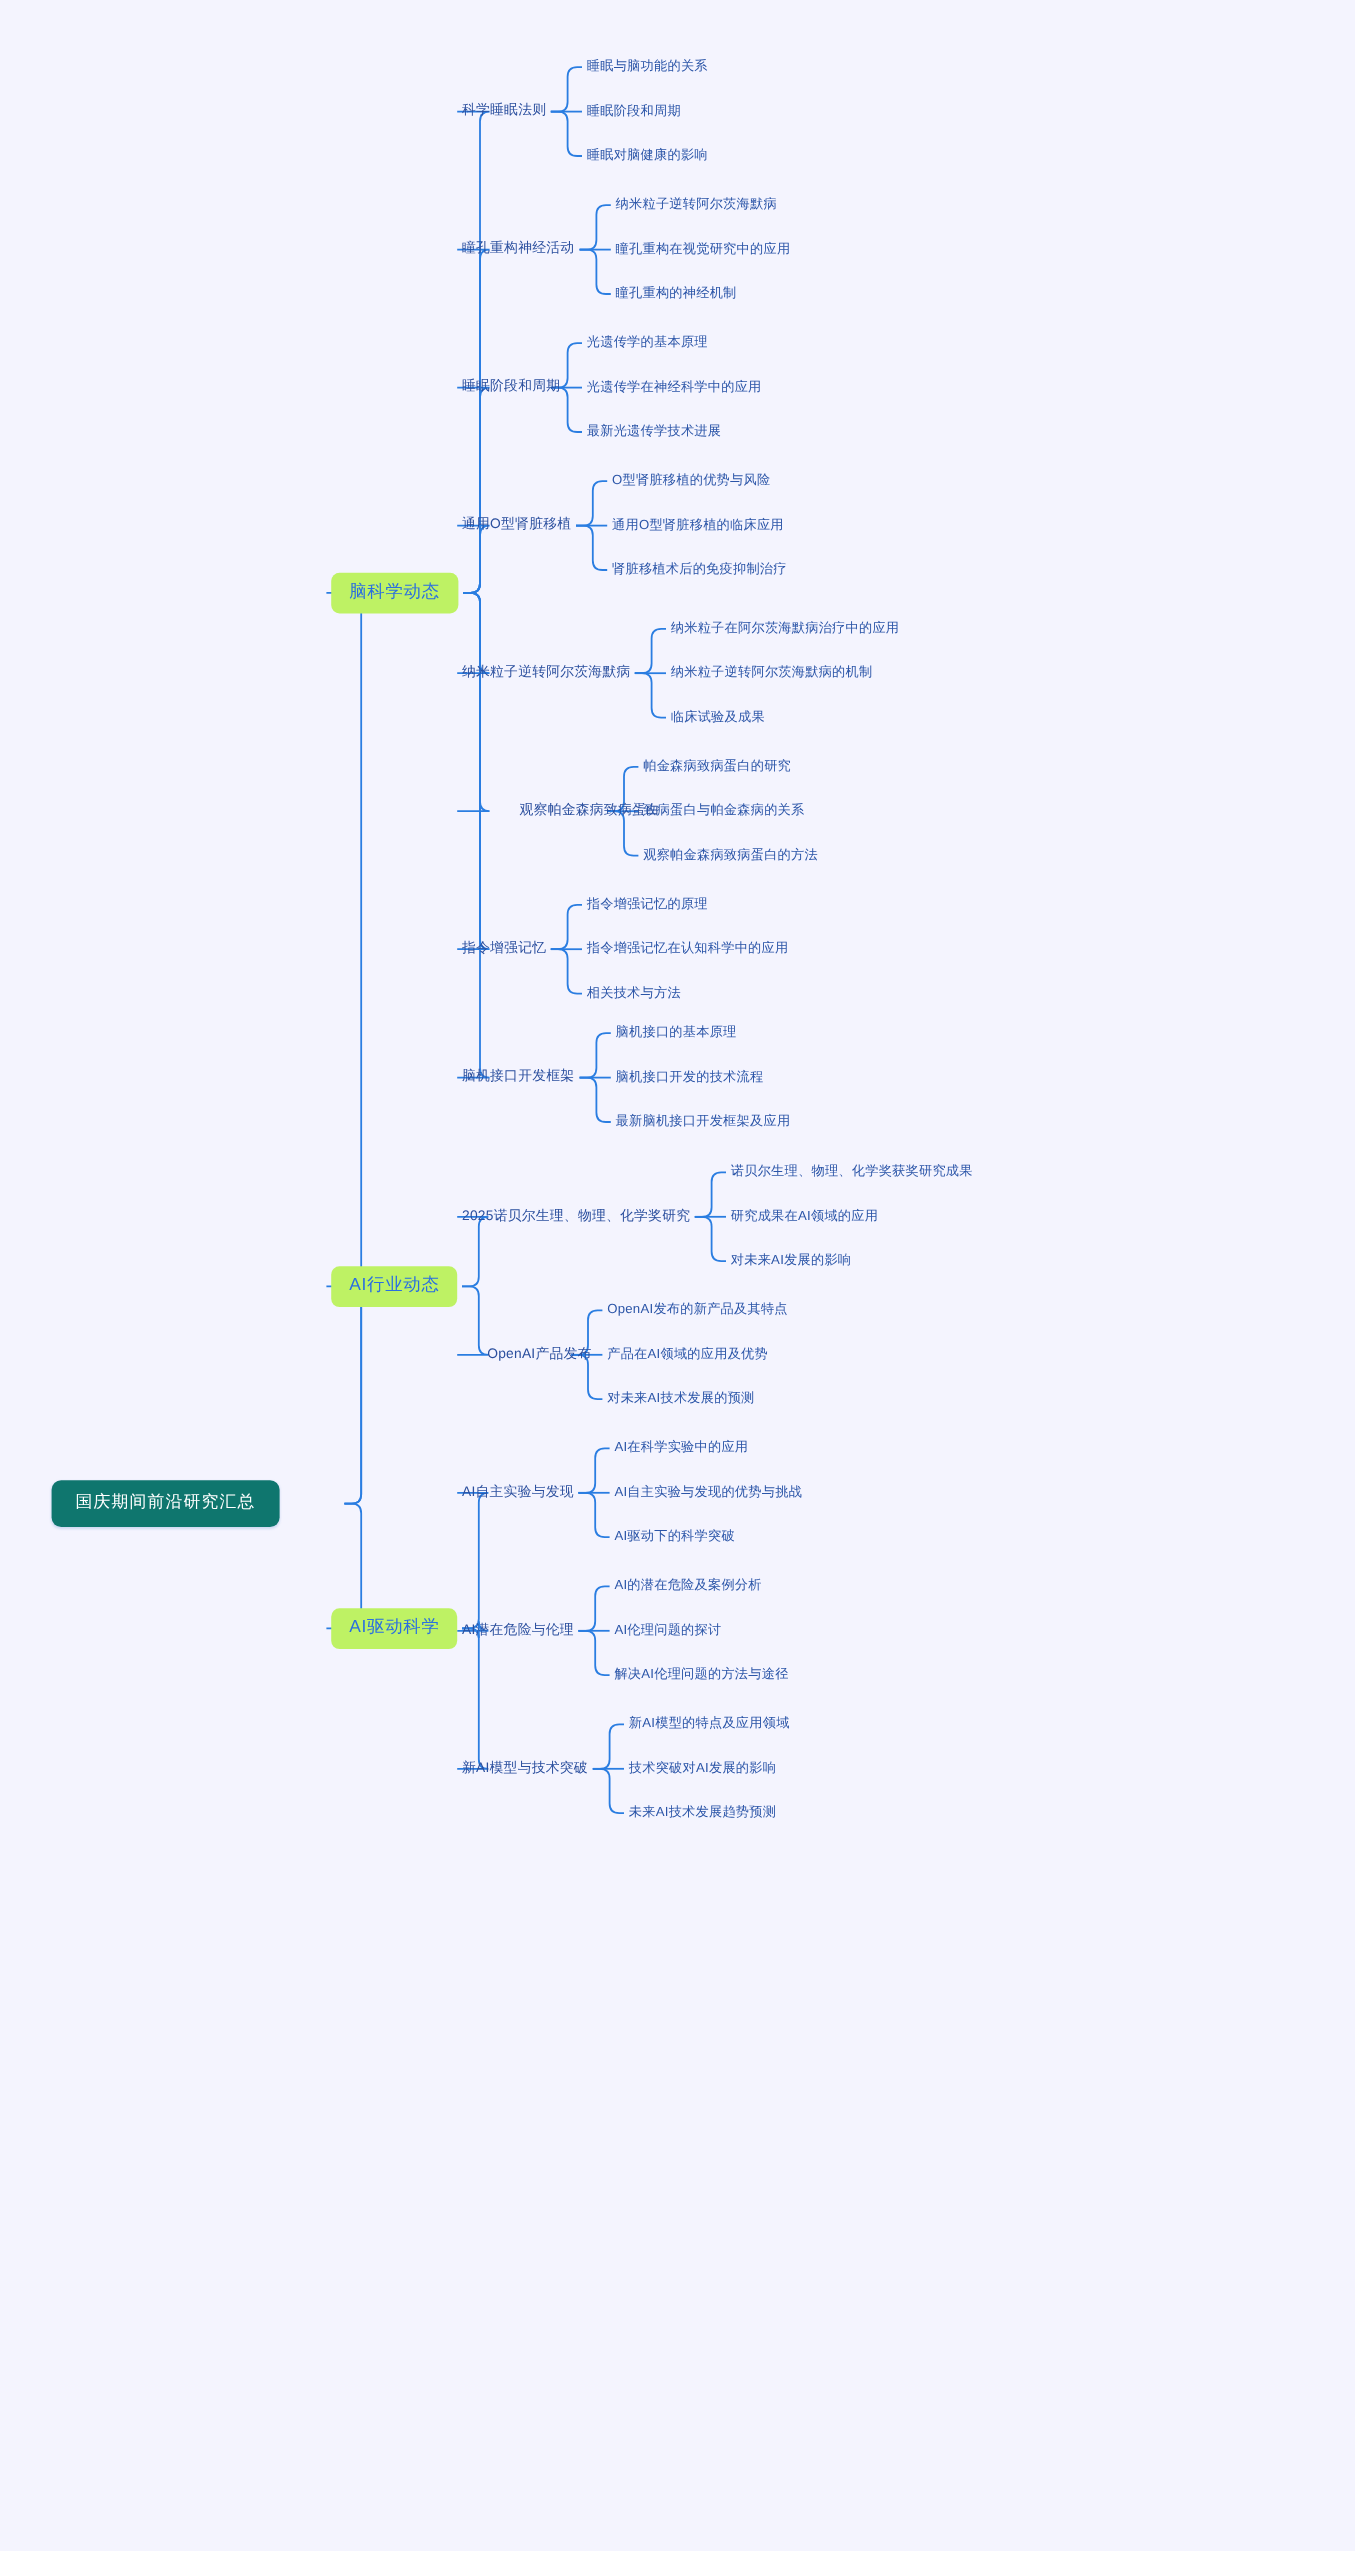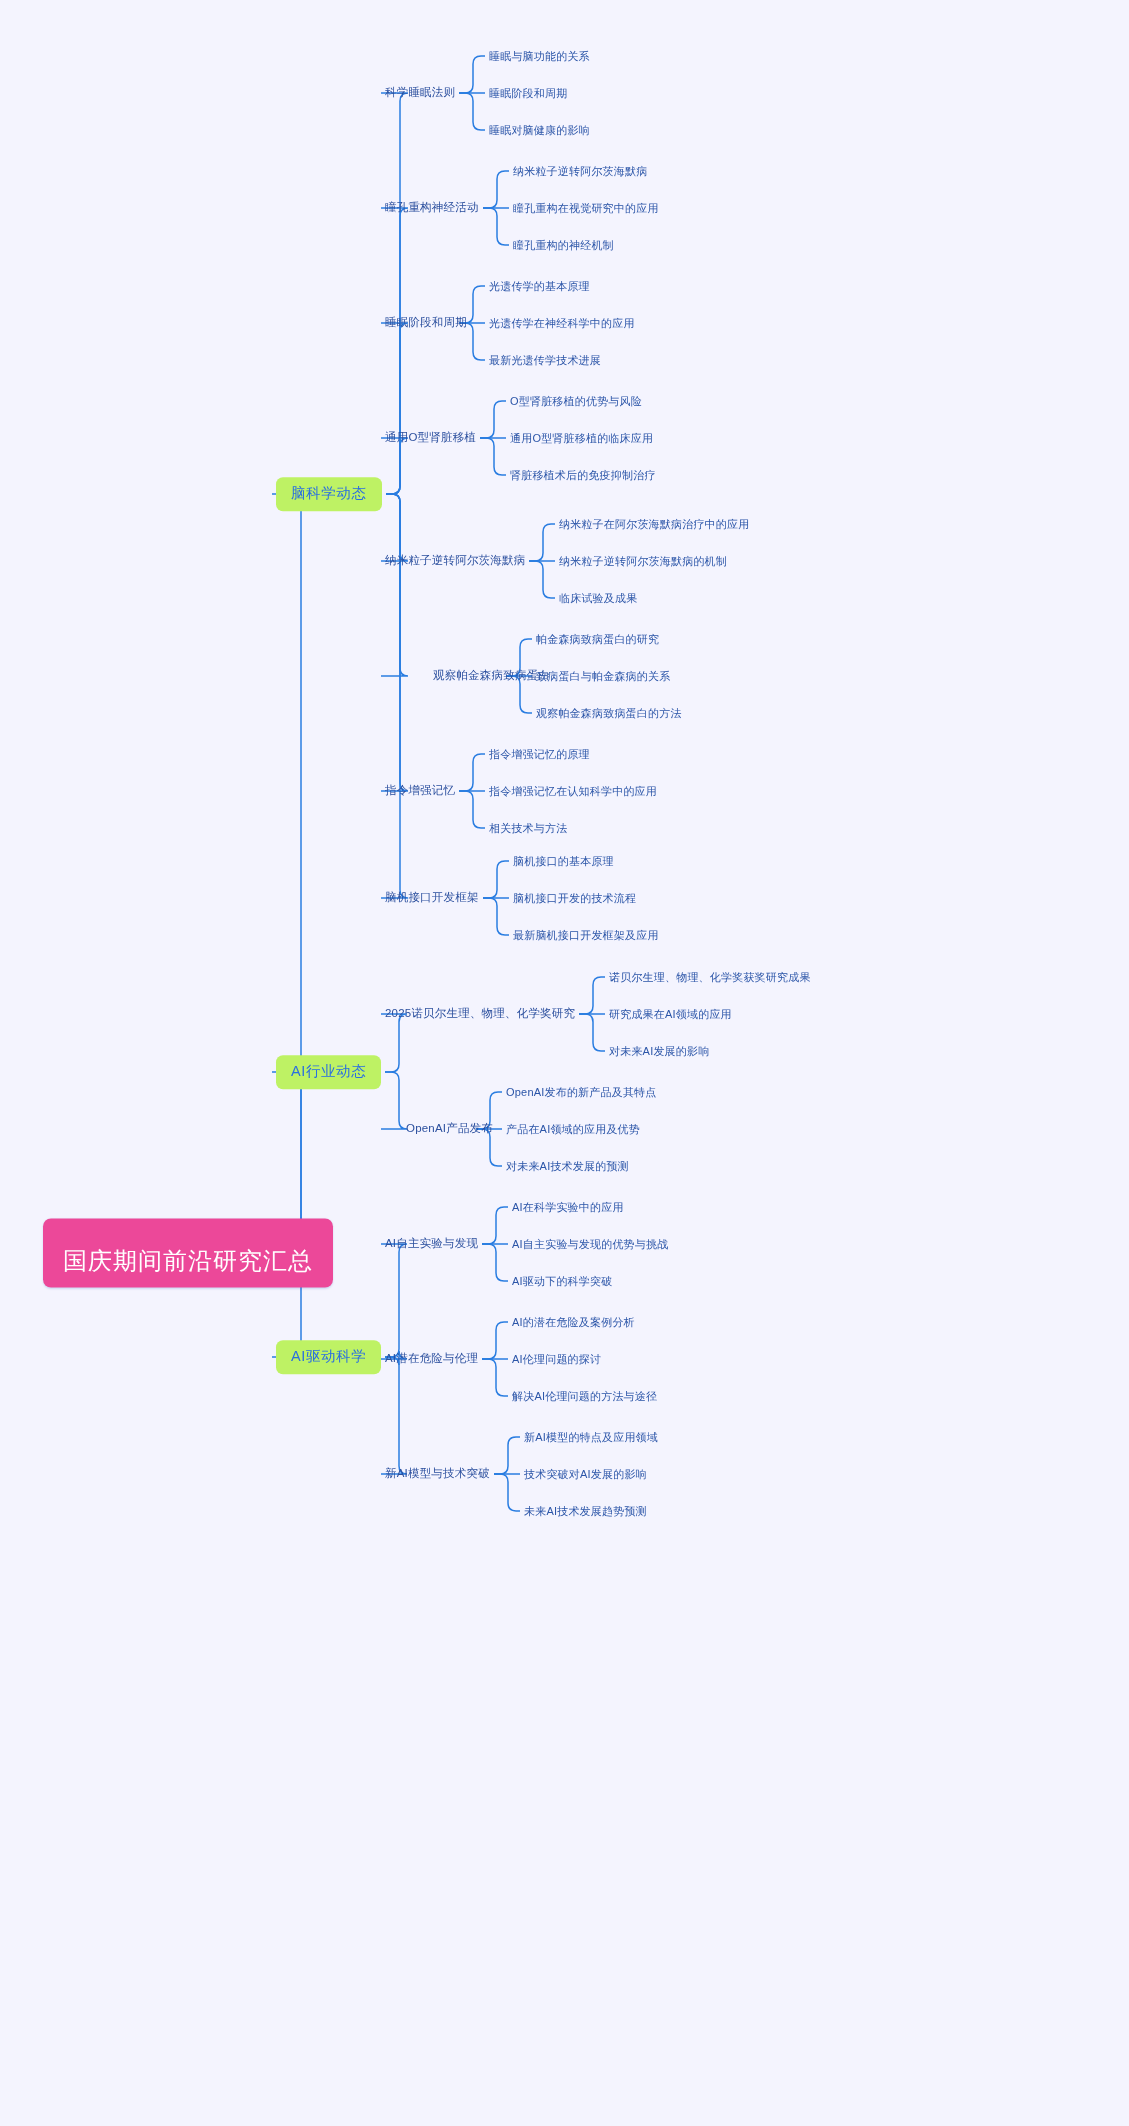--- a/index.html
+++ b/index.html
@@ -24,25 +24,25 @@
   }
   .node {
     position: absolute;
     white-space: nowrap;
     line-height: 1;
     display: flex;
     align-items: center;
   }
   
   .node-root {
-    background: #ec4899;
+    background: #0f766e;
     color: #ffffff;
-    font-size: 24px;
+    font-size: 14px;
     border-radius: 8px;
-    padding: 30px 20px 15px 20px;
+    padding: 10px 20px 15px 20px;
     letter-spacing: 1px;
     box-shadow: 0 1px 2px rgba(40,100,190,0.18);
   }
   
   .node-branch {
     background: #bef264;
     color: #2a6fe0;
     font-size: 14.5px;
     border-radius: 7px;
     padding: 9px 15px 10px 15px;

